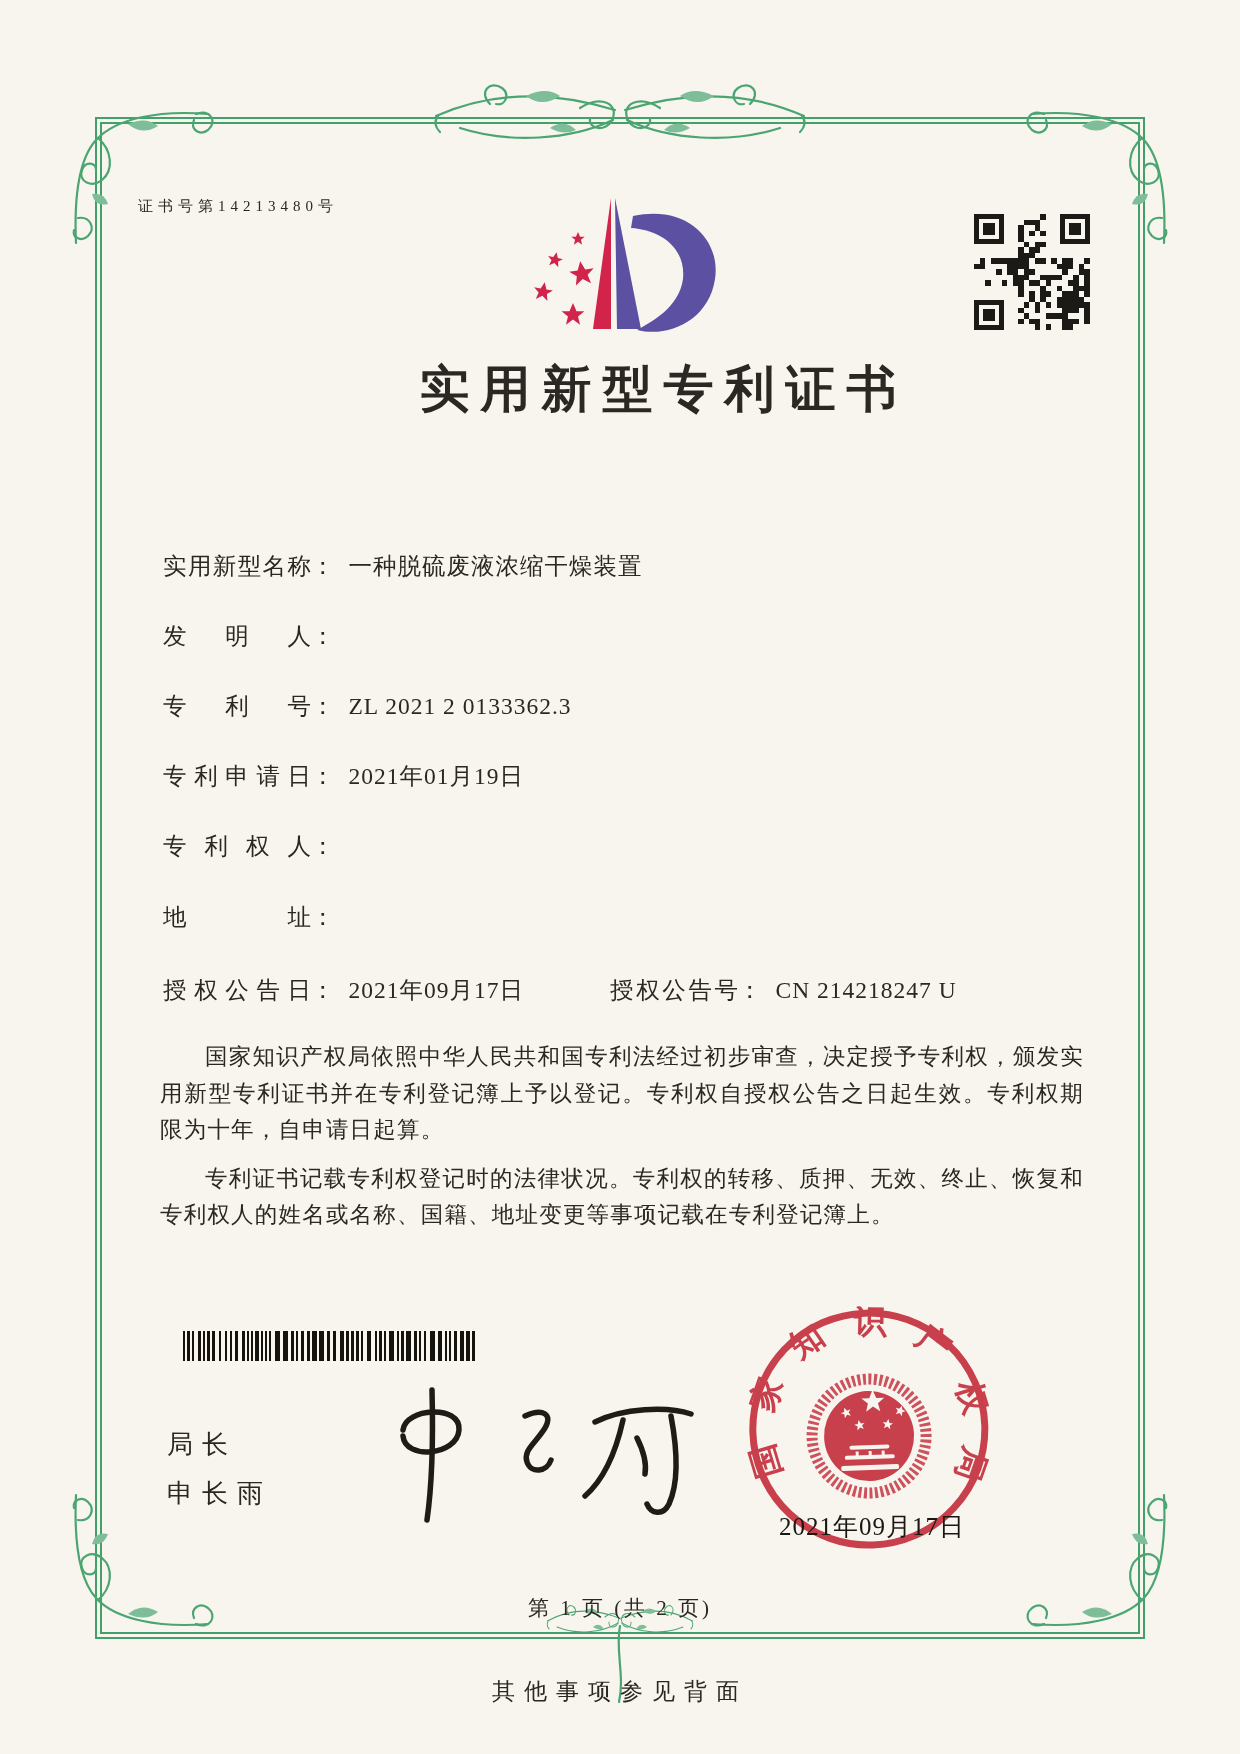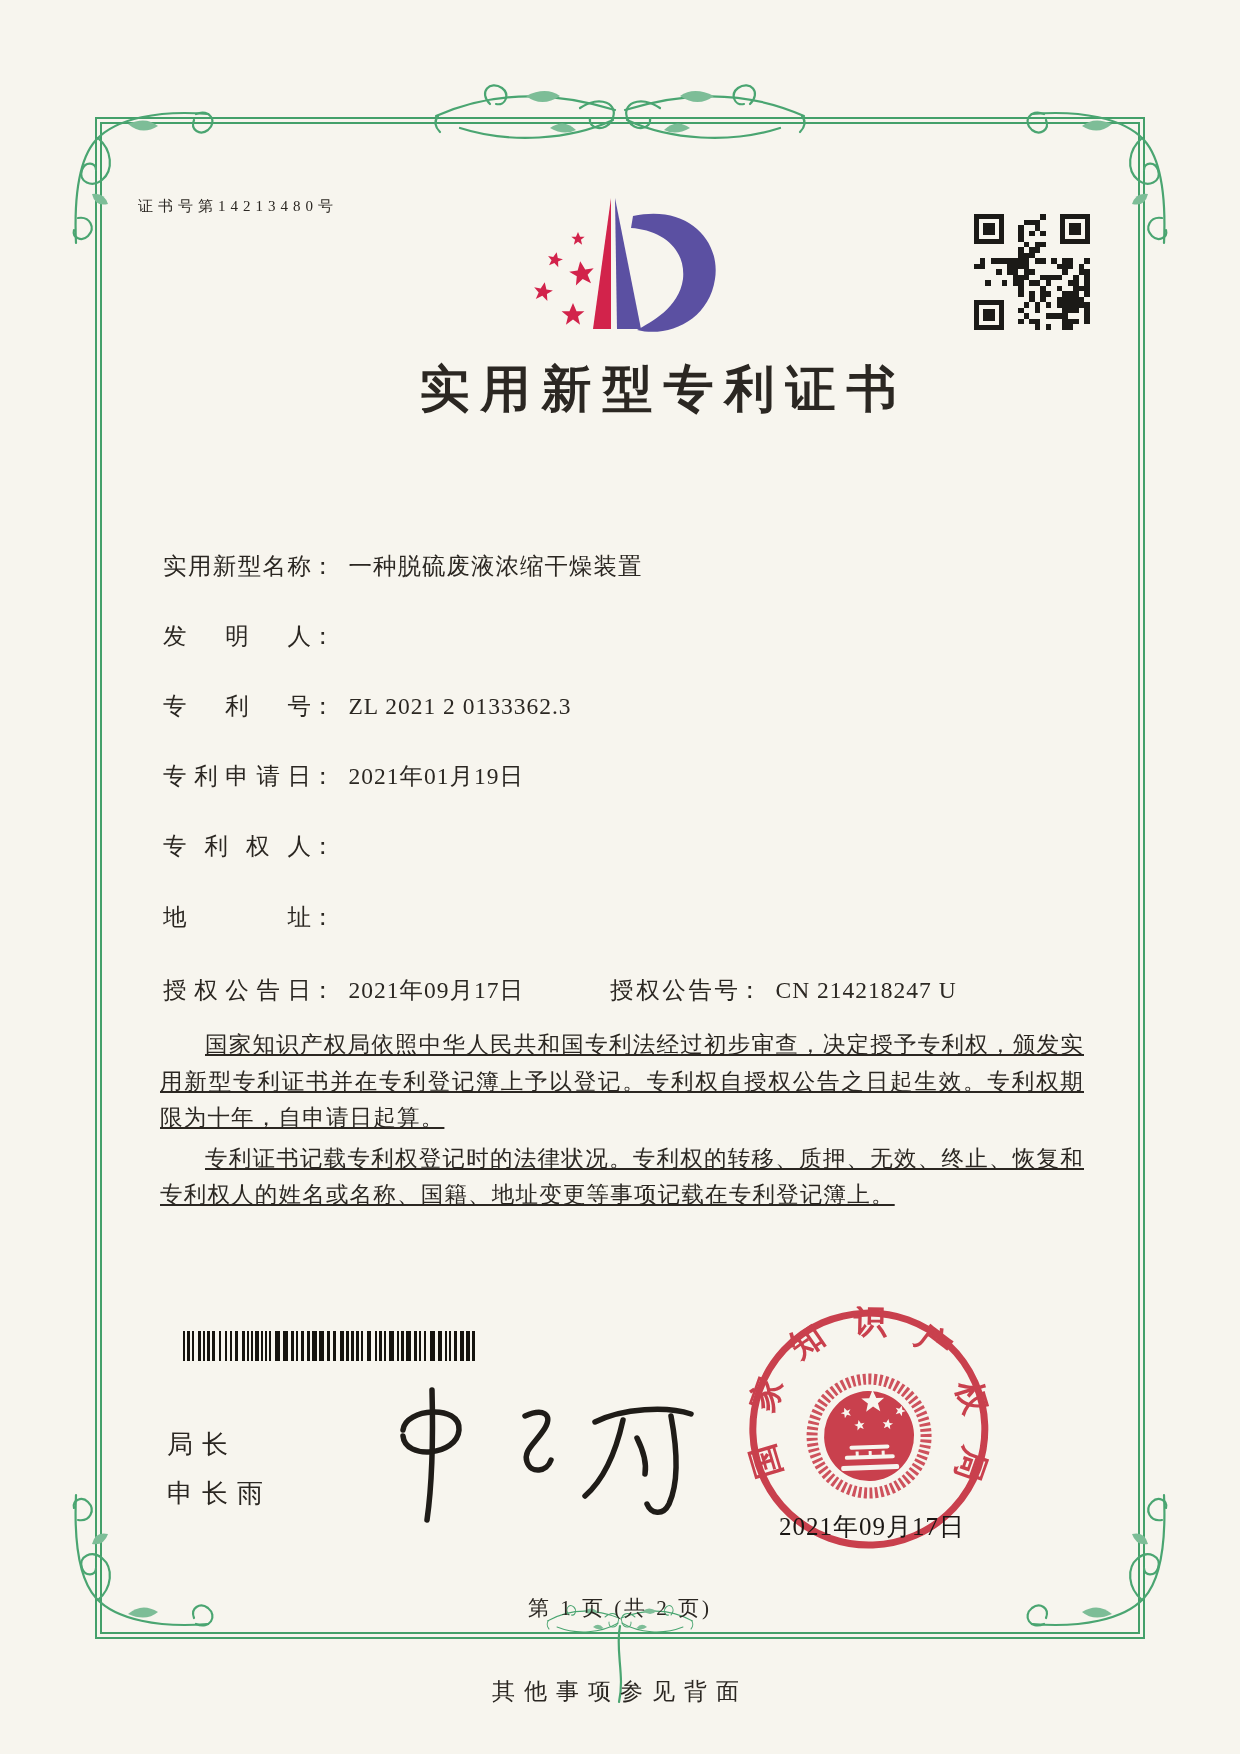--- a/index.html
+++ b/index.html
@@ -25,21 +25,21 @@
   .field-row{left:163px;font-size:23.5px;display:flex;line-height:34px;font-family:Liberation Serif, serif;}
   .flabel{display:inline-block;width:148px;text-align:justify;text-align-last:justify;}
   .fcolon{margin-right:14px;}
   .fvalue{letter-spacing:1px;}
   .addr{width:640px;letter-spacing:0.5px;line-height:39px;}
   .pair2{margin-left:86px;display:flex;}
   .pair2 .flabel{width:128px;}
   
   .paras{left:160px;top:1027px;width:924px;font-size:22.5px;line-height:36.5px;
          text-align:justify;letter-spacing:1.2px;}
-  .paras p{margin:0 0 4px 0;text-indent:2em;text-decoration:underline;}
+  .paras p{margin:12px 0 4px 0;text-indent:2em;}
   
   .barcode{left:183px;top:1331px;width:310px;height:30px;display:flex;align-items:stretch;position:absolute;}
   .barcode i{display:block;background:#15130e;height:100%;flex:none;}
   
   .director{left:167px;top:1420px;font-size:26px;line-height:49px;letter-spacing:9px;}
   
   .sealbox{left:743px;top:1306px;width:256px;height:256px;transform:rotate(-2deg);}
   .sealdate{left:747px;top:1510px;width:250px;text-align:center;font-size:25px;letter-spacing:1px;color:#191613;}
   
   .pagefoot{left:95px;top:1594px;width:1050px;text-align:center;font-size:21px;letter-spacing:3px;}

